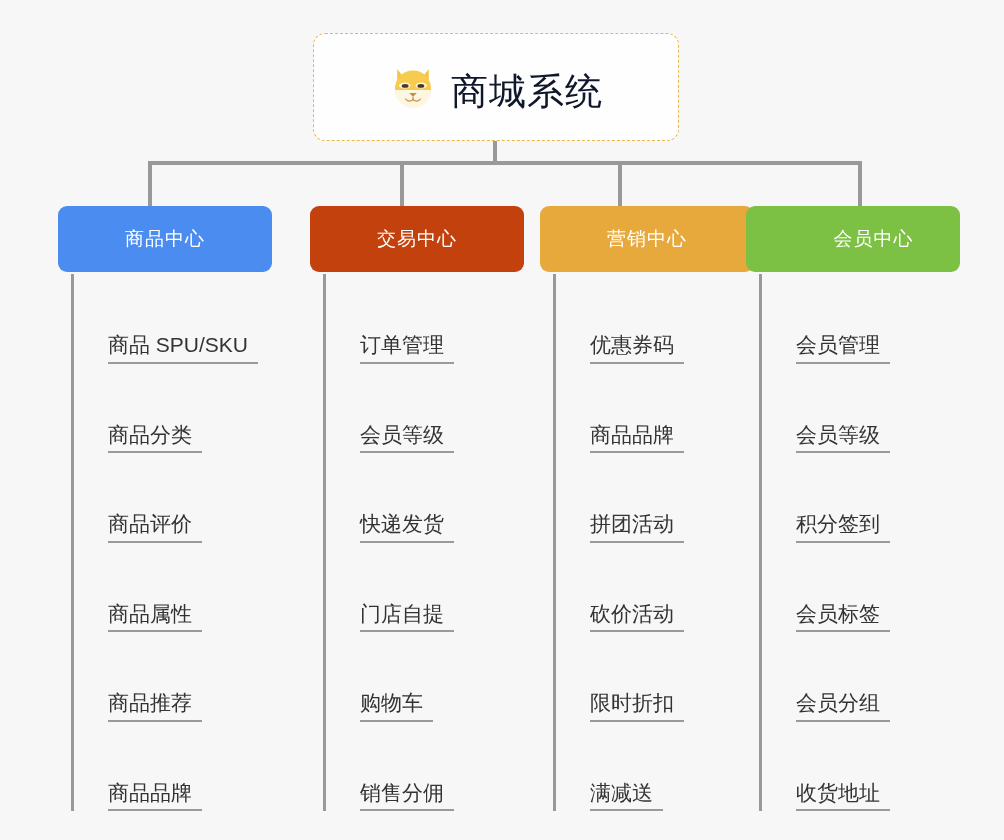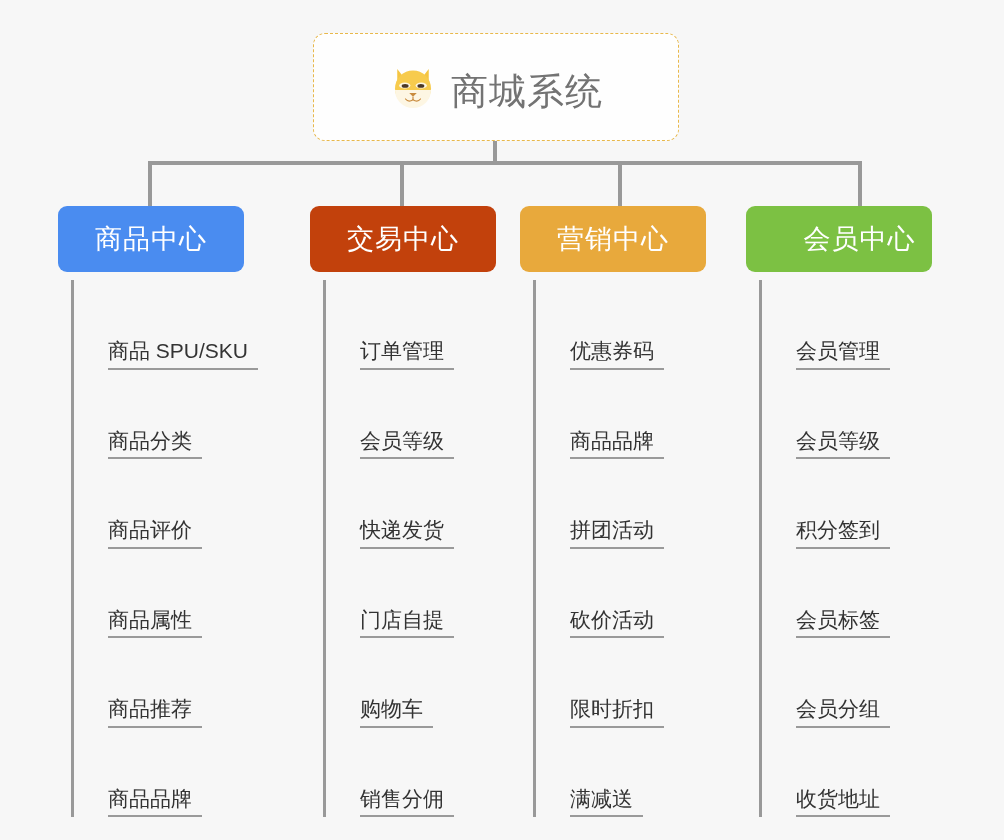--- a/index.html
+++ b/index.html
@@ -77,36 +77,36 @@
     height: 46px;
   }
 
   
   .column {
     position: absolute;
     top: 206px;
     width: 186px;
   }
   .col-header {
-    width: 186px;
+    width: 214px;
     height: 66px;
     border-radius: 9px;
     display: flex;
     align-items: center;
     justify-content: center;
     color: #ffffff;
-    font-size: 27px;
+    font-size: 19px;
     letter-spacing: 1px;
     box-sizing: border-box;
   }
 
   
   .leaf-list {
     position: relative;
-    margin-top: 8px;
+    margin-top: 2px;
     padding-left: 0;
     border-left: 3px solid #999999;
     margin-left: 13px;
   }
   .leaf-item {
     height: 89.5px;
     position: relative;
     display: flex;
     align-items: flex-end;
     padding-left: 34px;
@@ -139,21 +139,21 @@
         <ellipse cx="21" cy="30" rx="7.5" ry="4" fill="#fdf6e3"></ellipse>
         <ellipse cx="43" cy="30" rx="7.5" ry="4" fill="#fdf6e3"></ellipse>
         <ellipse cx="21.5" cy="30.5" rx="4.6" ry="2.6" fill="#4a3726"></ellipse>
         <ellipse cx="42.5" cy="30.5" rx="4.6" ry="2.6" fill="#4a3726"></ellipse>
         <path d="M27 40 h10 l-5 5 z" fill="#c98b3e"></path>
         <path d="M32 45 v4" stroke="#c98b3e" stroke-width="1.6" fill="none"></path>
         <path d="M32 49 q-6 4 -10 -1" stroke="#c98b3e" stroke-width="1.6" fill="none" stroke-linecap="round"></path>
         <path d="M32 49 q6 4 10 -1" stroke="#c98b3e" stroke-width="1.6" fill="none" stroke-linecap="round"></path>
       </svg>
     </span>
-    <span class="root-title" style="color: #737373; margin-top: 8px;">商城系统</span>
+    <span class="root-title" style="color: #0f172a; margin-top: 8px;">商城系统</span>
   </div>
 
   <div class="conn conn-v-root" style="background: rgb(153, 153, 153);"></div>
   <div class="conn conn-bus" style="background: rgb(153, 153, 153);"></div>
   <div class="conn conn-drop" style="left: 148px; background: rgb(153, 153, 153);"></div>
   <div class="conn conn-drop" style="left: 400px; background: rgb(153, 153, 153);"></div>
   <div class="conn conn-drop" style="left: 618px; background: rgb(153, 153, 153);"></div>
   <div class="conn conn-drop" style="left: 858px; background: rgb(153, 153, 153);"></div>
 
   <div class="column" style="left:58px;">
@@ -197,21 +197,21 @@
         </div>
       <div class="leaf-item">
           <span class="leaf-label">购物车</span>
         </div>
       <div class="leaf-item">
           <span class="leaf-label">销售分佣</span>
         </div>
     </div>
   </div>
 
-  <div class="column" style="left:520px;">
+  <div class="column" style="left:540px;">
     <div class="col-header" style="background: rgb(232, 169, 60);">营销中心</div>
     <div class="leaf-list">
       <div class="leaf-item">
           <span class="leaf-label">优惠券码</span>
         </div>
       <div class="leaf-item">
           <span class="leaf-label">商品品牌</span>
         </div>
       <div class="leaf-item">
           <span class="leaf-label">拼团活动</span>

